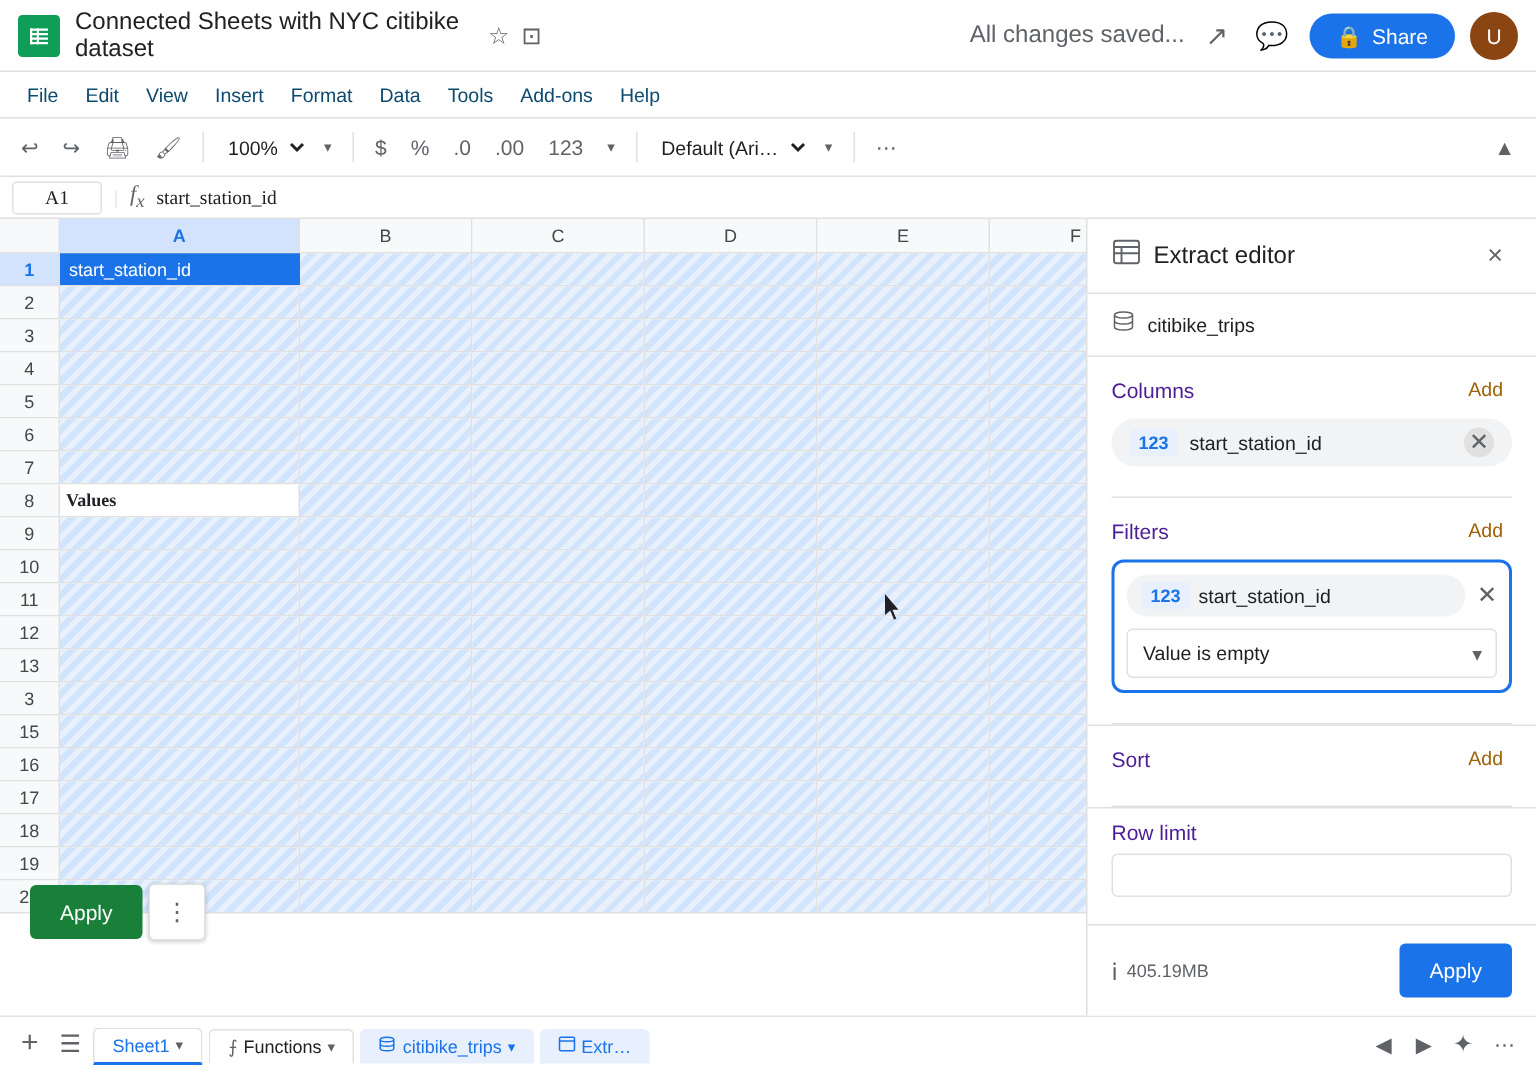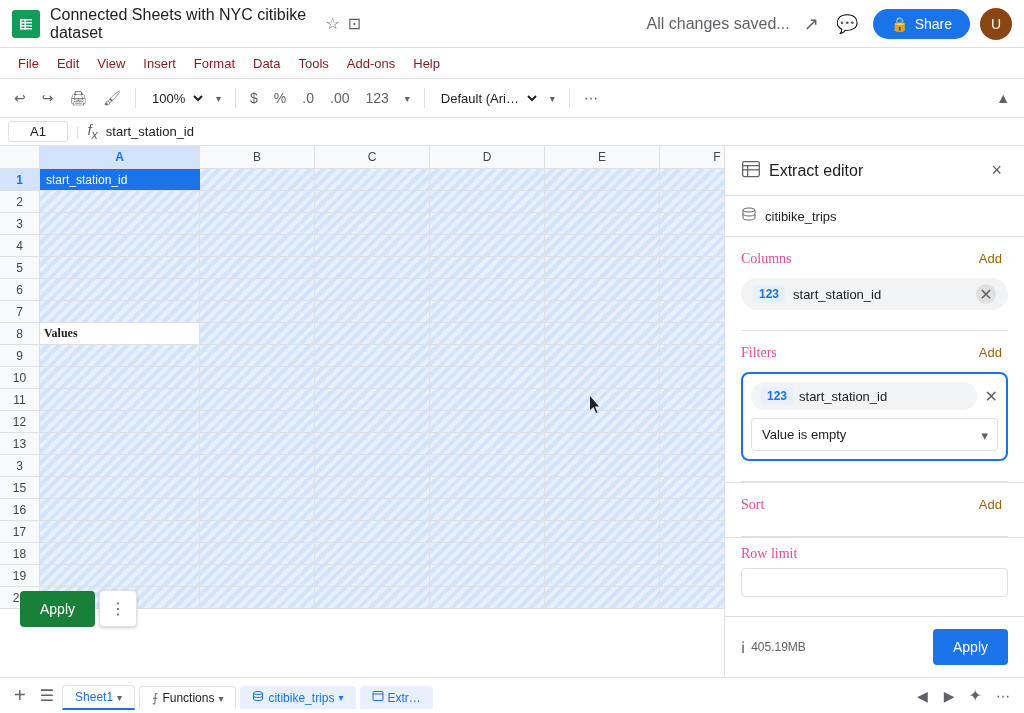--- a/index.html
+++ b/index.html
@@ -13,31 +13,31 @@
     .title-icons { display: flex; gap: 8px; align-items: center; color: #5f6368; }
     .title-icons span { cursor: pointer; font-size: 16px; }
     .spacer { flex: 1; }
     #saved-text { color: #5f6368; font-size: 16px; }
     .icon-btn { background: none; border: none; cursor: pointer; color: #5f6368; font-size: 18px; padding: 4px; border-radius: 50%; }
     #share-btn { background: #1a73e8; color: #fff; border: none; border-radius: 20px; padding: 7px 18px; font-size: 14px; font-weight: 500; cursor: pointer; display: flex; align-items: center; gap: 6px; }
     #avatar { width: 32px; height: 32px; border-radius: 50%; background: #8B4513; overflow: hidden; display: flex; align-items: center; justify-content: center; color: white; font-size: 14px; font-weight: 500; }
 
     
     #menu-bar { display: flex; align-items: center; height: 30px; padding: 0 10px; gap: 2px; }
-    .menu-item { padding: 3px 8px; color: #7f1d1d; cursor: pointer; border-radius: 3px; font-size: 13px; }
+    .menu-item { padding: 3px 8px; color: #0c4a6e; cursor: pointer; border-radius: 3px; font-size: 13px; }
 
     
     #toolbar { display: flex; align-items: center; height: 40px; padding: 0 8px; gap: 4px; border-bottom: 1px solid #e0e0e0; border-top: 1px solid #e0e0e0; }
     .toolbar-btn { background: none; border: none; cursor: pointer; color: #5f6368; padding: 4px 6px; border-radius: 3px; font-size: 14px; display: flex; align-items: center; }
     .toolbar-sep { width: 1px; height: 20px; background: #e0e0e0; margin: 0 4px; }
     .toolbar-select { border: none; background: none; font-size: 13px; color: #202124; cursor: pointer; padding: 2px 4px; border-radius: 3px; }
     #zoom-select { font-size: 13px; }
 
     
-    #formula-bar { display: flex; align-items: center; height: 28px; border-bottom: 1px solid #e0e0e0; padding: 0 8px; gap: 8px; }
+    #formula-bar { display: flex; align-items: center; height: 28px; border-bottom: 1px solid #e0e0e0; padding: 0 8px; gap: 8px; font-family: Liberation Serif, serif; }
     #cell-ref { width: 60px; font-size: 13px; color: #202124; text-align: center; }
     #formula-icon { color: #5f6368; font-size: 14px; font-style: italic; }
     #formula-content { flex: 1; font-size: 13px; color: #202124; }
 
     
     #main { display: flex; height: calc(713px - 48px - 30px - 40px - 28px - 36px); }
 
     
     #spreadsheet { flex: 1; overflow: hidden; position: relative; }
     #sheet-container { overflow: hidden; width: 100%; height: 100%; }
@@ -76,21 +76,21 @@
     #extract-header { display: flex; align-items: center; padding: 12px 16px; border-bottom: 1px solid #e0e0e0; gap: 8px; }
     #extract-title { font-size: 16px; font-weight: 500; color: #202124; flex: 1; }
     #extract-close { color: #5f6368; cursor: pointer; font-size: 18px; background: none; border: none; border-radius: 50%; padding: 2px 6px; }
     #extract-source { display: flex; align-items: center; padding: 10px 16px; gap: 8px; border-bottom: 1px solid #e0e0e0; }
     .db-icon { color: #5f6368; font-size: 16px; }
     .source-name { font-size: 13px; color: #202124; }
 
     
     .panel-section { padding: 12px 16px; }
     .panel-section-header { display: flex; align-items: center; justify-content: space-between; margin-bottom: 10px; }
-    .section-title { font-size: 14px; font-weight: 500; color: #ec4899; font-family: Liberation Serif, serif; }
+    .section-title { font-size: 14px; font-weight: 500; color: #4c1d95; }
     .add-btn { color: #a16207; font-size: 13px; font-weight: 500; cursor: pointer; background: none; border: none; padding: 2px 6px; border-radius: 3px; }
 
     
     .chip { display: flex; align-items: center; background: #f1f3f4; border-radius: 20px; padding: 6px 12px; gap: 8px; margin-bottom: 8px; }
     .chip-num { color: #1a73e8; font-size: 12px; font-weight: 600; background: #e8f0fe; padding: 2px 6px; border-radius: 3px; }
     .chip-label { font-size: 13px; color: #202124; flex: 1; }
     .chip-x { color: #5f6368; cursor: pointer; font-size: 16px; background: #e0e0e0; border-radius: 50%; width: 20px; height: 20px; display: flex; align-items: center; justify-content: center; }
 
     
     .filter-card { border: 2px solid #1a73e8; border-radius: 8px; padding: 8px; margin-bottom: 8px; }

